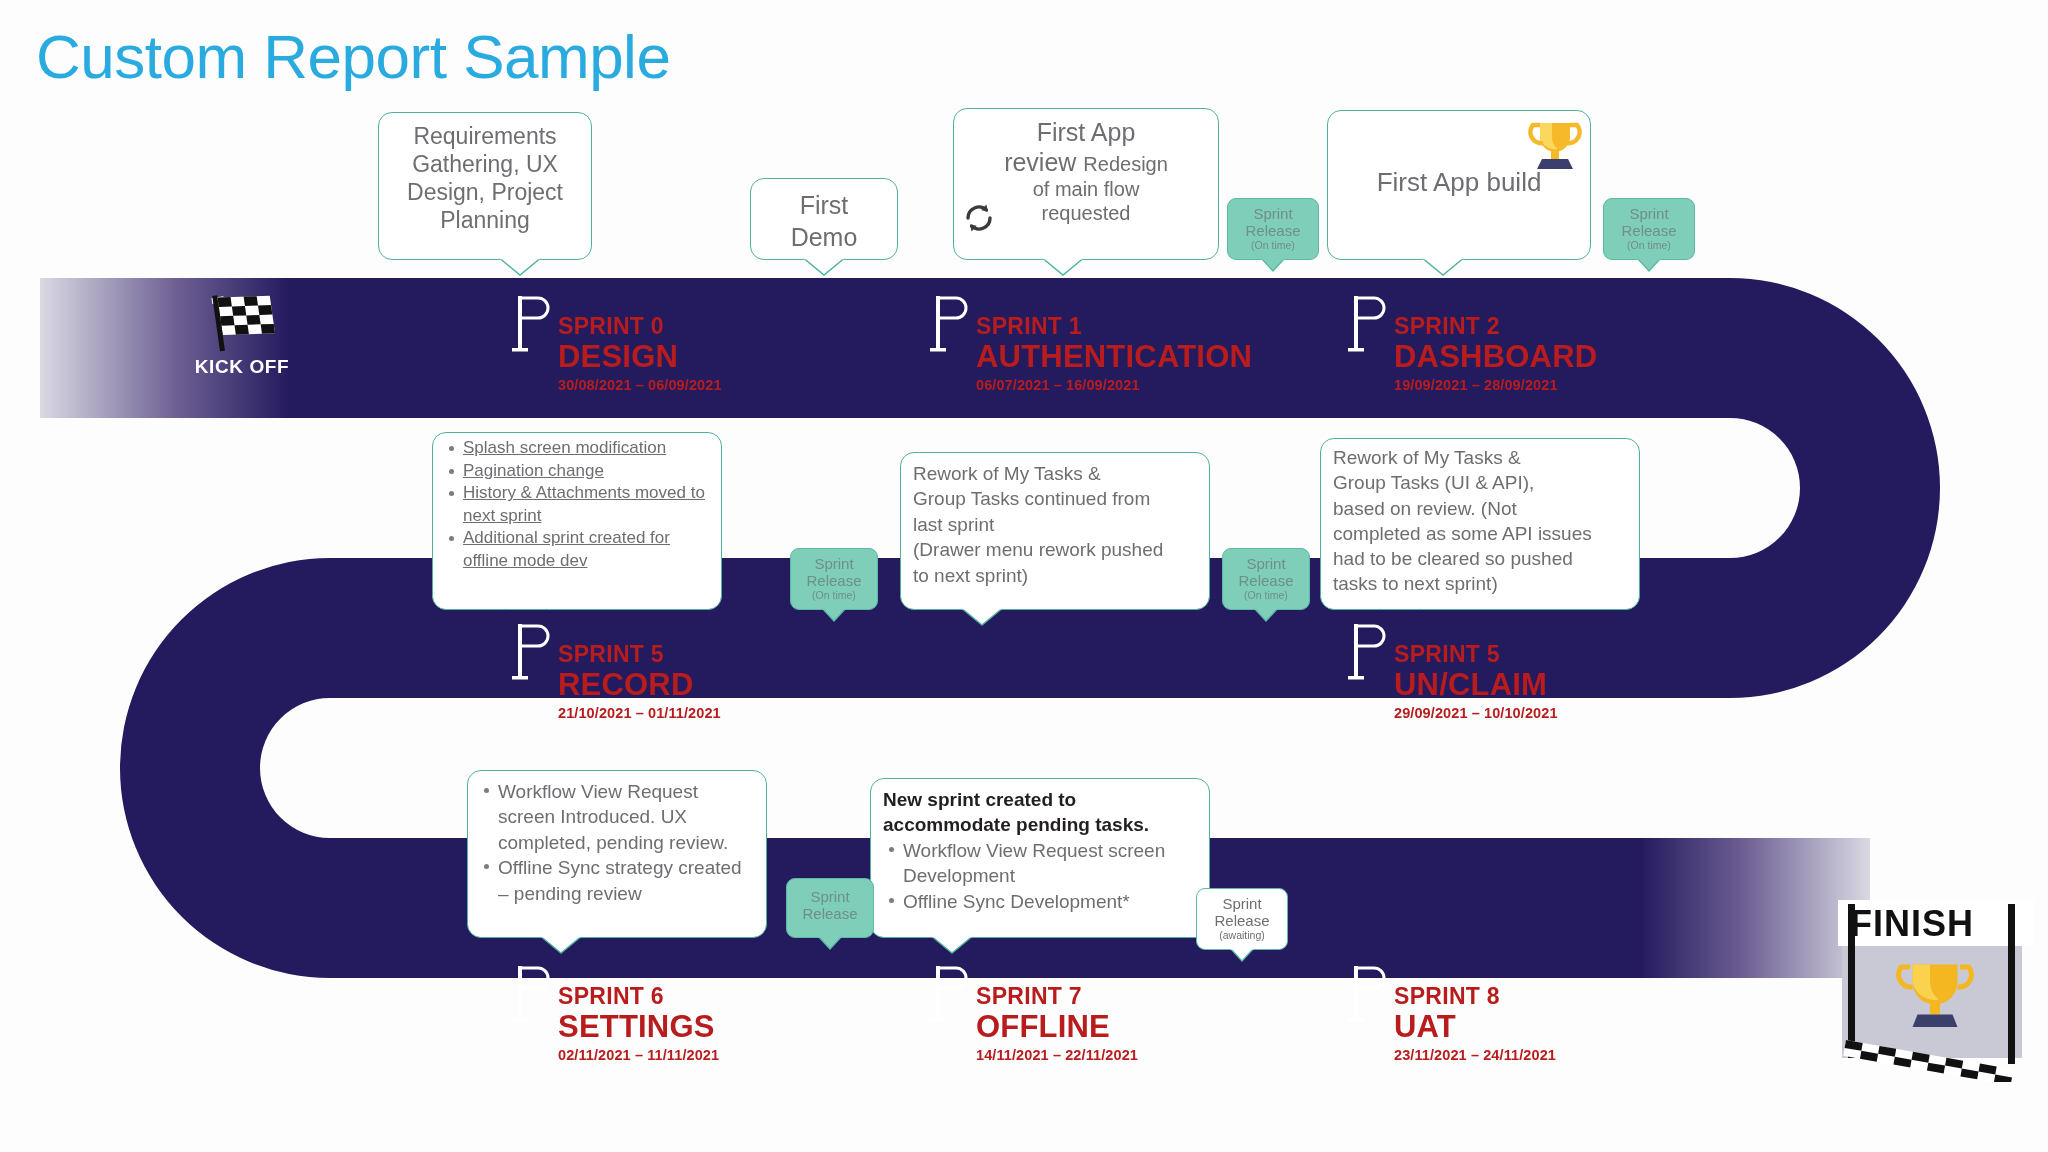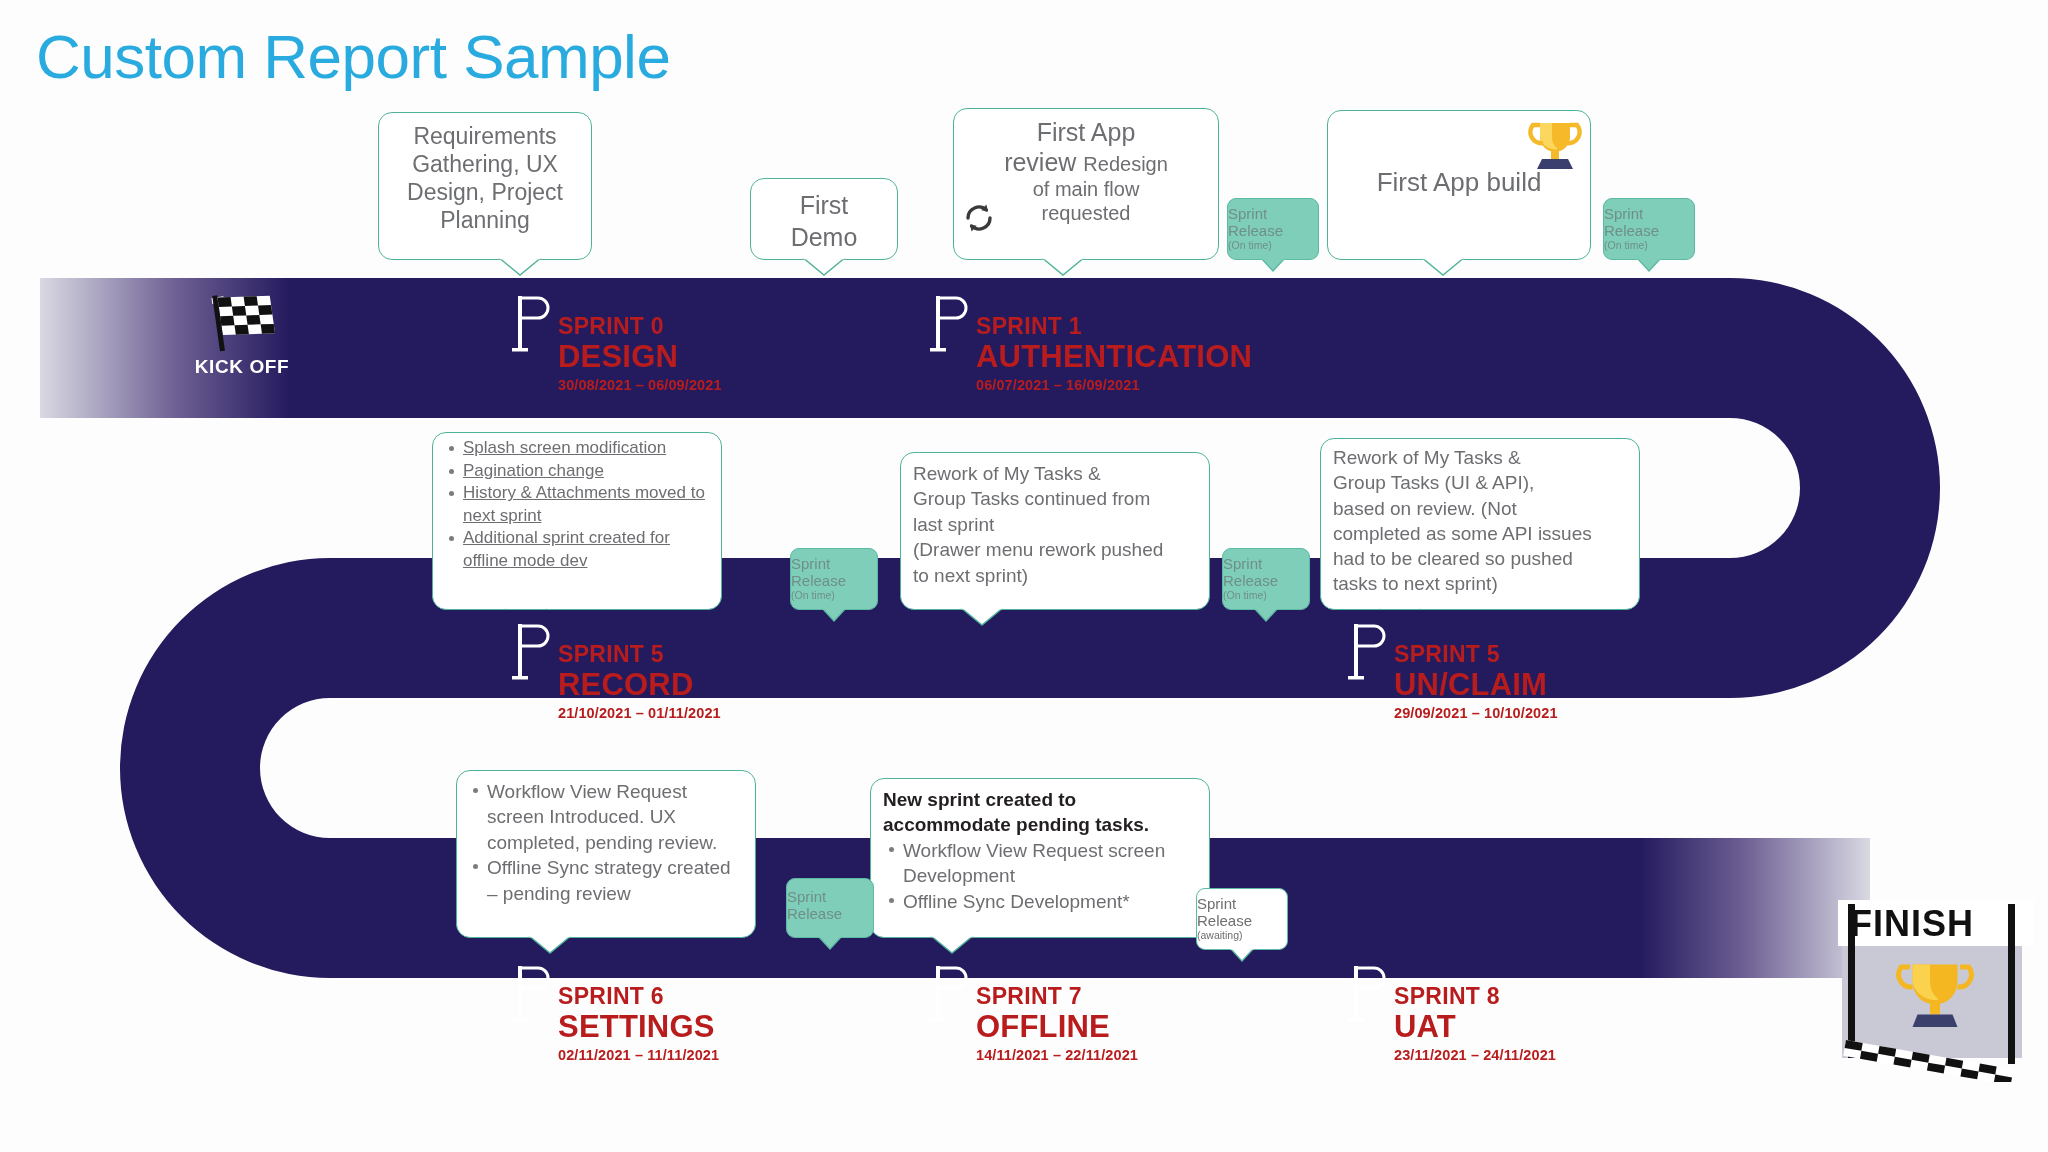--- a/index.html
+++ b/index.html
@@ -56,21 +56,21 @@
   .bub li{position:relative;margin:0 0 0 0;}
   .bub li:before{
     content:"";position:absolute;left:-14px;top:9px;
     width:5px;height:5px;border-radius:50%;background:#7b7c80;
   }
 
   
   .chip{
     position:absolute;box-sizing:border-box;
     border:1.4px solid #5bb9a4;border-radius:9px;
-    text-align:left;line-height:1.12;color:#7e8f90;
+    text-align:center;line-height:1.12;color:#7e8f90;
   }
   .chip.teal{background:#7fceb9;color:#6f8f88;}
   .chip.white{background:#ffffff;color:#6d6e71;}
   .chip .l1{font-size:15px;}
   .chip .l2{font-size:15px;}
   .chip .l3{font-size:10.5px;}
   .chip .ctail{position:absolute;bottom:-13px;left:50%;margin-left:-12px;
     width:24px;height:14px;}
 
   
@@ -217,20 +217,34 @@
           <rect x="0" y="54" width="16" height="3.5" fill="#fff"></rect>
         </svg>
     </span>
     <div class="txt">
       <div class="num">SPRINT 1</div>
       <div class="name">AUTHENTICATION</div>
       <div class="dates">06/07/2021 – 16/09/2021</div>
     </div>
   </div>
 
+  <div class="sprint" style="left:1348px;top:292px;">
+    <span class="flagicon">
+      <svg width="42" height="62" viewBox="0 0 42 62">
+          <path d="M8 4 h18 a10 10 0 0 1 10 10 a10 10 0 0 1 -10 10 h-18 Z" fill="none" stroke="#fff" stroke-width="3"></path>
+          <rect x="6" y="2" width="4" height="54" fill="#fff"></rect>
+          <rect x="0" y="54" width="16" height="3.5" fill="#fff"></rect>
+        </svg>
+    </span>
+    <div class="txt">
+      <div class="num">SPRINT 2</div>
+      <div class="name">DASHBOARD</div>
+      <div class="dates">19/09/2021 – 28/09/2021</div>
+    </div>
+  </div>
 
   <div class="sprint" style="left:512px;top:620px;">
     <span class="flagicon">
       <svg width="42" height="62" viewBox="0 0 42 62">
           <path d="M8 4 h18 a10 10 0 0 1 10 10 a10 10 0 0 1 -10 10 h-18 Z" fill="none" stroke="#fff" stroke-width="3"></path>
           <rect x="6" y="2" width="4" height="54" fill="#fff"></rect>
           <rect x="0" y="54" width="16" height="3.5" fill="#fff"></rect>
         </svg>
     </span>
     <div class="txt">
@@ -446,21 +460,21 @@
   <div class="chip teal" style="left:1222px;top:548px;width:88px;height:62px;padding-top:7px;">
     <div class="l1">Sprint</div>
     <div class="l2">Release</div>
     <div class="l3">(On time)</div>
     <svg class="ctail" width="24" height="14" viewBox="0 0 24 14">
       <path d="M0 0 L12 13 L24 0" fill="#7fceb9" stroke="#5bb9a4" stroke-width="1.4"></path>
       <path d="M0 0 L24 0" stroke="#7fceb9" stroke-width="3"></path>
     </svg>
   </div>
 
-  <div class="bub" style="left:456px;top:770px;width:300px;height:168px;font-size:19px;line-height:1.34;">
+  <div class="bub" style="left:467px;top:770px;width:300px;height:168px;font-size:19px;line-height:1.34;">
     <div class="inner" style="padding:8px 10px;">
       <ul>
         <li>Workflow View Request screen Introduced. UX completed, pending review.</li>
         <li>Offline Sync strategy created – pending review</li>
       </ul>
     </div>
     <svg class="tail" style="left:70px;" width="46" height="20" viewBox="0 0 46 20">
       <path d="M0 0 L23 19 L46 0" fill="#fff" stroke="#4fb39a" stroke-width="1.6"></path>
       <path d="M0 0 L46 0" stroke="#fff" stroke-width="3"></path>
     </svg>

